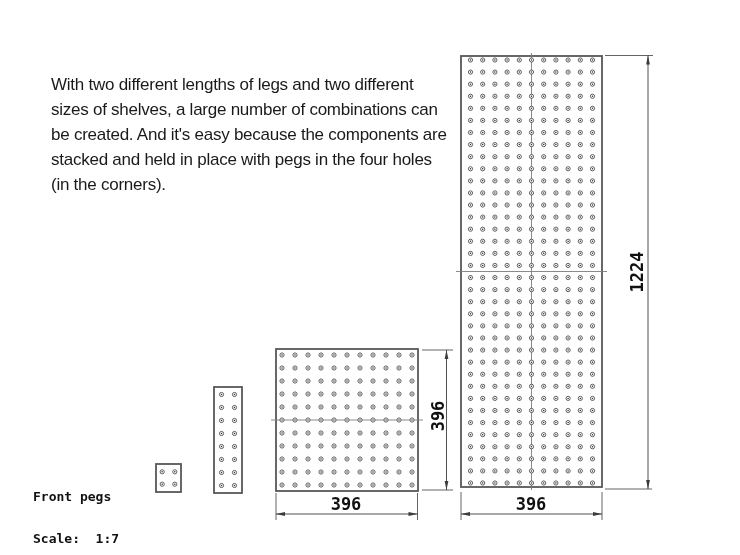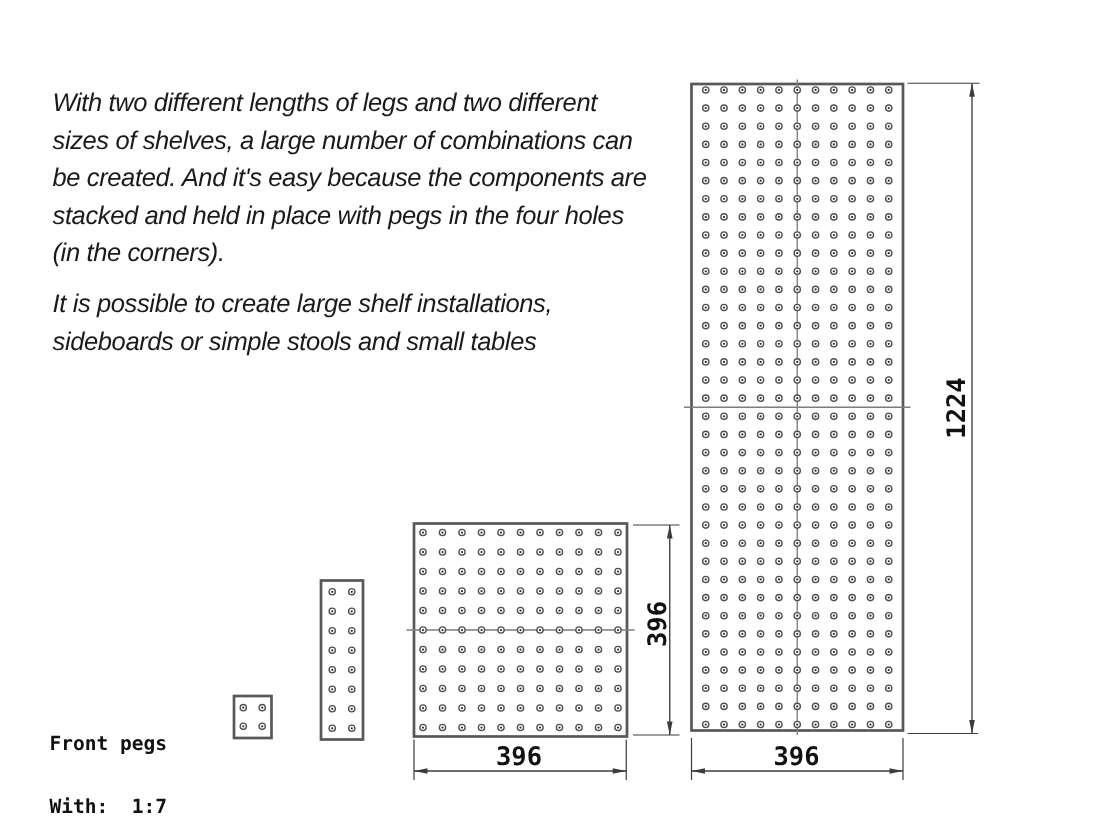--- a/index.html
+++ b/index.html
@@ -4,21 +4,21 @@
 <style>
   html,body{margin:0;padding:0;}
   body{
     width:740px;height:555px;background:#ffffff;position:relative;overflow:hidden;
     font-family:"Liberation Sans",sans-serif;
   }
   .desc{
     position:absolute;left:35px;top:56px;width:445px;
     font-size:17px;line-height:25px;letter-spacing:-0.25px;color:#1a1a1a;
   }
-  .desc p{margin:0;white-space:pre-line;font-style:italic;}
+  .desc p{margin:16px;white-space:pre-line;}
   .desc p + p{margin-top:9px;}
   #drawing{position:absolute;left:0;top:0;}
   .viewlabel{
     position:absolute;left:33px;top:462px;
     font-family:"DejaVu Sans Mono",monospace;font-weight:bold;
     font-size:13px;line-height:14px;color:#111;white-space:pre;
   }
   .dimtext{
     font-family:"DejaVu Sans Mono",monospace;font-weight:bold;font-size:17px;
   }
@@ -27,22 +27,20 @@
 <body>
 
 <main>
 
   <section class="desc">
     <p>With two different lengths of legs and two different
 sizes of shelves, a large number of combinations can
 be created. And it's easy because the components are
 stacked and held in place with pegs in the four holes
 (in the corners).</p>
-    <p>It is possible to create large shelf installations,
-sideboards or simple stools and small tables</p>
   </section>
 
   <svg id="drawing" width="740" height="555" viewBox="0 0 740 555">
       <g>
         <rect x="156" y="464" width="25" height="28" fill="#ffffff" stroke="#585858" stroke-width="1.8"></rect>
         <circle cx="162.2" cy="471.8" r="2.1" fill="#ffffff" stroke="#4f4f4f" stroke-width="0.9"></circle>
         <circle cx="162.2" cy="471.8" r="0.75" fill="#333333"></circle>
         <circle cx="162.2" cy="484.2" r="2.1" fill="#ffffff" stroke="#4f4f4f" stroke-width="0.9"></circle>
         <circle cx="162.2" cy="484.2" r="0.75" fill="#333333"></circle>
         <circle cx="174.8" cy="471.8" r="2.1" fill="#ffffff" stroke="#4f4f4f" stroke-width="0.9"></circle>
@@ -1157,16 +1155,16 @@
         <line x1="605" y1="489" x2="652" y2="489" stroke="#3c3c3c" stroke-width="0.8"></line>
         <line x1="648" y1="55.5" x2="648" y2="489" stroke="#3c3c3c" stroke-width="0.9"></line>
         <polygon points="648,55.5 649.9,64.5 646.1,64.5" fill="#3c3c3c"></polygon>
         <polygon points="648,489 646.1,480 649.9,480" fill="#3c3c3c"></polygon>
         <text x="643" y="272" text-anchor="middle" fill="#111111" class="dimtext" transform="rotate(-90 643 272)">1224</text>
       </g>
     </svg>
 
   <div class="viewlabel">
     <div>Front pegs</div>
-    <div>With:  1:7</div>
+    <div>Scale:  1:7</div>
   </div>
 
 </main>
 
 </body></html>

